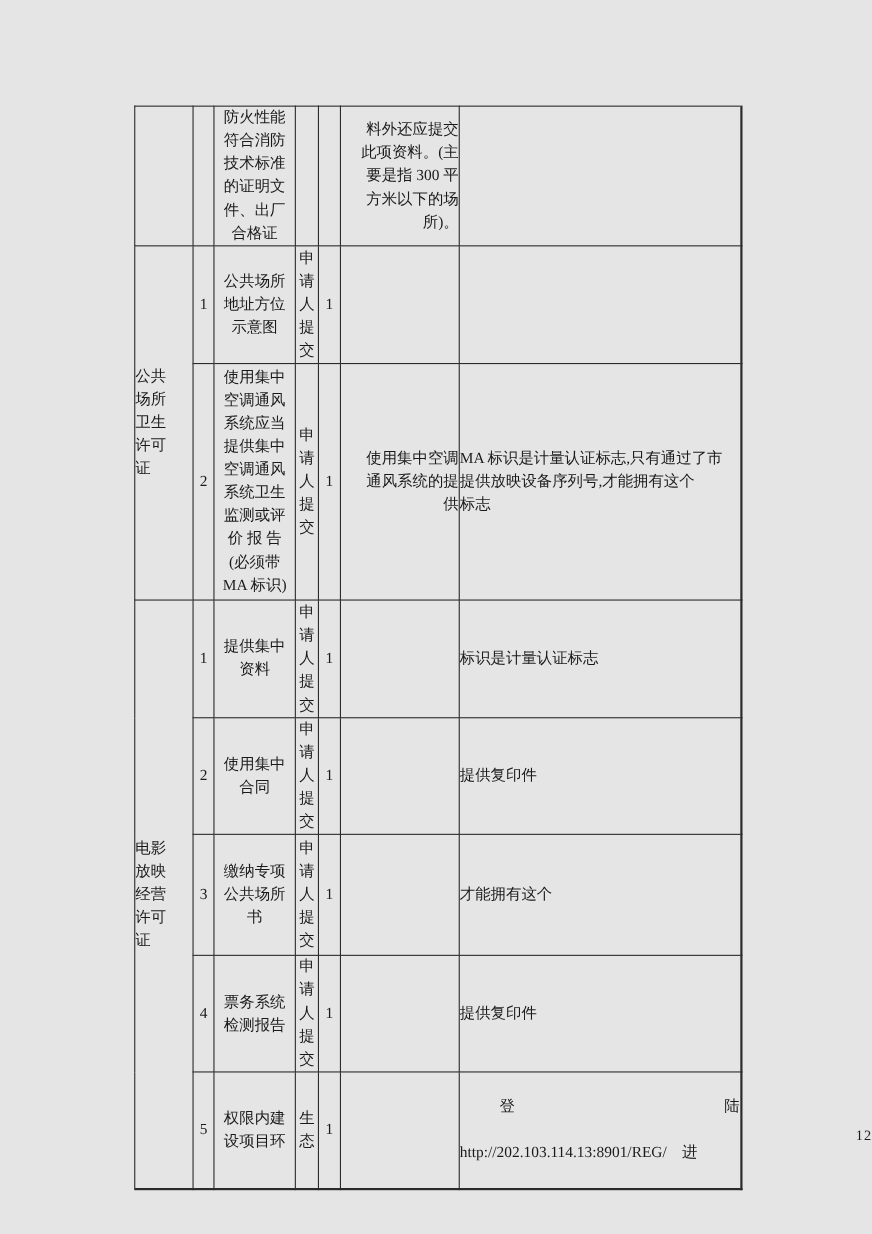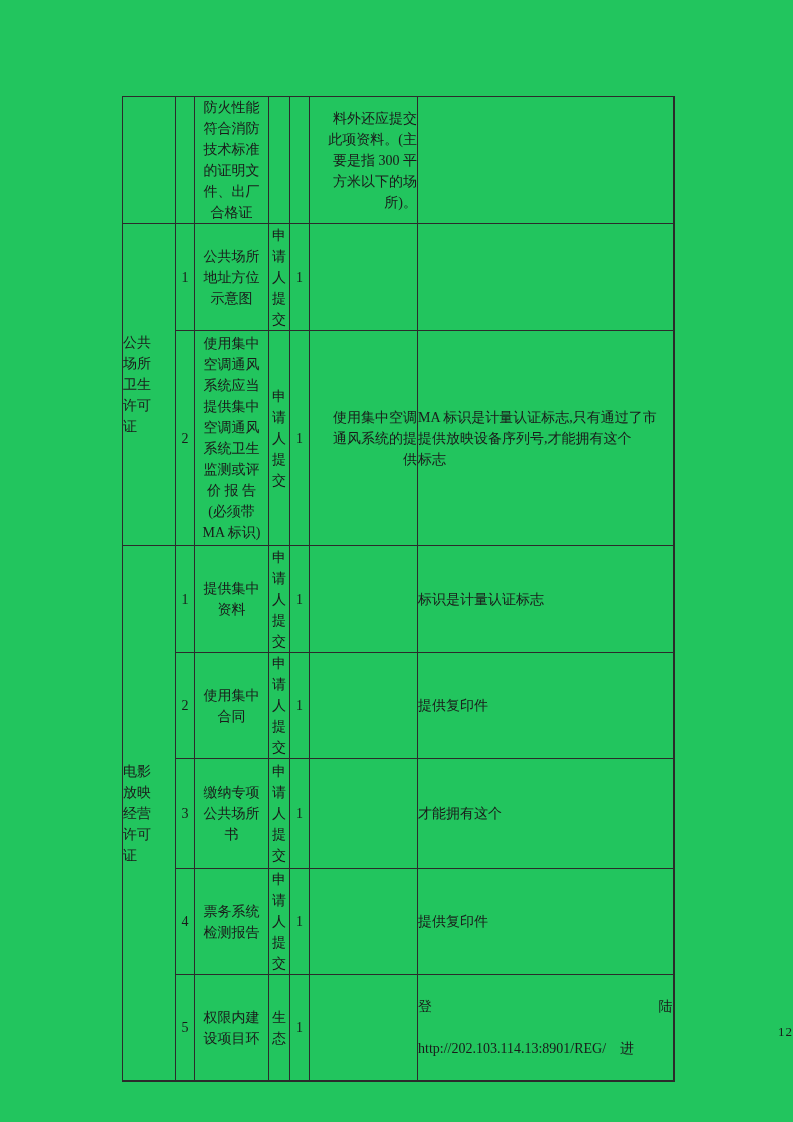--- a/index.html
+++ b/index.html
@@ -1,20 +1,20 @@
 <!DOCTYPE html>
 <html><head>
 <meta charset="utf-8">
 <style>
   html, body { margin: 0; padding: 0; background: #ffffff; }
   .page {
     position: relative;
     width: 793px;
     height: 1122px;
-    background: #22c55e;
+    background: #e5e5e5;
     font-family: "Liberation Serif", "DejaVu Serif", serif;
     color: #1a1a1a;
     overflow: hidden;
   }
   table.doc-table {
     position: absolute;
     left: 122px;
     top: 96px;
     border-collapse: collapse;
     table-layout: fixed;
@@ -34,21 +34,21 @@
     word-break: keep-all;
   }
   .c-cat  { white-space: pre-line; }
   .c-no   { text-align: center; }
   .c-item { text-align: center; white-space: pre-line; padding: 0 2px; }
   .c-sub  { text-align: center; white-space: pre-line; }
   .c-qty  { text-align: center; }
   .c-desc { text-align: right; white-space: pre-line; padding: 0 6px; }
   .c-rem  { text-align: left; white-space: pre-line; padding: 0 8px; }
   .v-top  { vertical-align: top; padding-top: 2px; }
-  .spread-line { text-align: justify; text-align-last: justify; }
+  .spread-line { text-align: justify; text-align-last: justify; margin-left: 36px; }
   .footer {
     position: absolute;
     left: 0;
     top: 1024px;
     width: 793px;
     text-align: right;
     font-size: 13px;
     letter-spacing: 1px;
   }
 </style>

